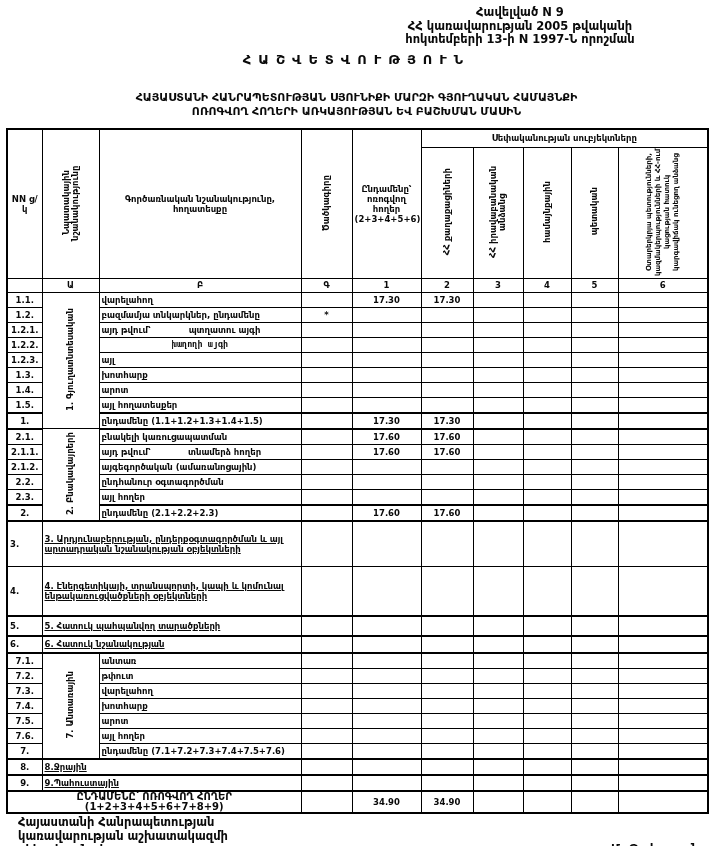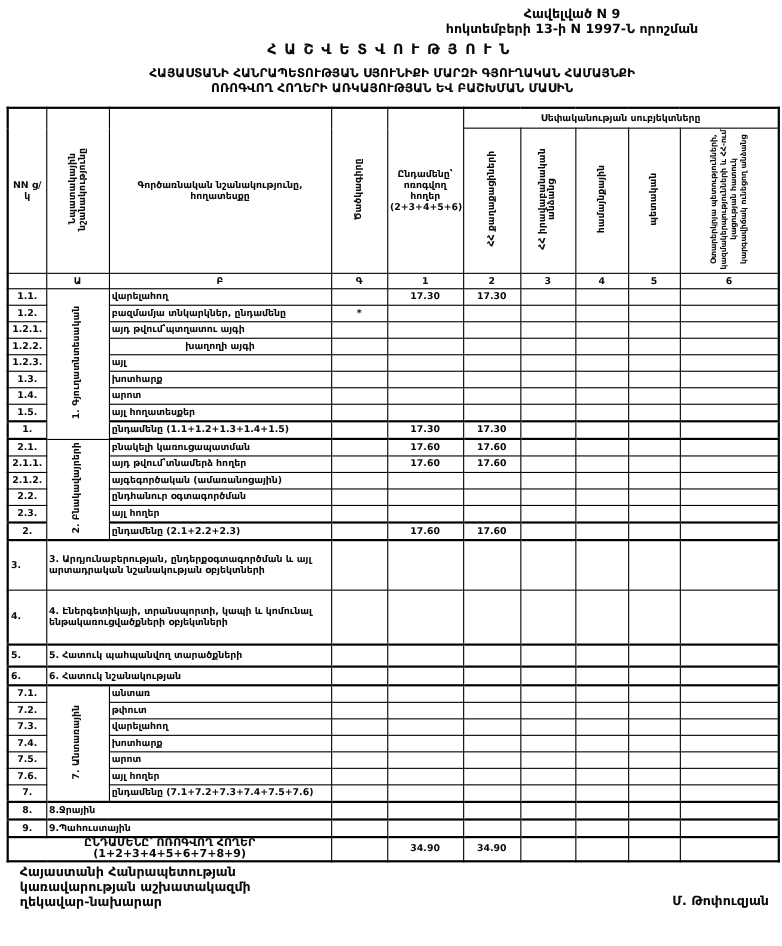--- a/index.html
+++ b/index.html
@@ -2,65 +2,66 @@
 <html><head>
 <meta charset="utf-8">
 <style>
   html,body{margin:0;padding:0;background:#fff;color:#0a0a0a;
     font-family:"DejaVu Sans",sans-serif;font-weight:700;}
   .page{width:711px;height:846px;box-sizing:border-box;padding:6px 4px 0 6px;background:#fff;overflow:hidden;border-radius:11px;}
   
   .annex{width:370px;margin-left:auto;margin-right:2px;text-align:center;
     font-size:11.5px;line-height:13.5px;}
   .title{text-align:center;font-size:13px;letter-spacing:7px;margin-top:5px;}
-  .subtitle{text-align:center;font-size:11px;line-height:14px;margin-top:7px;}
+  .subtitle{text-align:center;font-size:11px;line-height:14px;margin-top:24px;}
   
   table.land{border-collapse:collapse;table-layout:fixed;width:701px;margin-top:9px;
     border:2px solid #000;}
   table.land td{border:1px solid #000;padding:0 2px;font-size:8.5px;line-height:10px;
     overflow:hidden;vertical-align:middle;}
   td.vert{text-align:center;padding:2px 0;}
   td.vert .vtxt{writing-mode:vertical-rl;transform:rotate(180deg);display:inline-block;
     white-space:normal;max-height:128px;line-height:9px;}
   .hdr-group{text-align:center;font-size:9px;height:17px;}
   .hdr-main{text-align:center;font-size:9px;}
   .hdr-small{font-size:8px;}
   .hdr-tiny .vtxt{font-size:7px;line-height:8px;}
   .letters td{text-align:center;height:13px;font-size:9px;border-bottom:2px solid #000;}
   tr.datarow td{height:14px;}
   tr.datarow td.num{text-align:center;font-size:8.5px;}
   td.lbl{text-align:left;padding-left:4px;}
-  td.lbl-center{text-align:center;}
+  td.lbl-center{text-align:center;font-family:Liberation Mono, monospace;}
   td.val{text-align:center;font-size:9px;}
   td.code{text-align:center;}
   tr.tot td{border-top:2px solid #000;border-bottom:2px solid #000;}
   tr.sec td{border-top:2px solid #000;}
   tr.big3 td{height:44px;}
   tr.big4 td{height:48px;}
   tr.r5 td{height:18px;}
   tr.r6 td{height:15px;}
-  td.wide-lbl{font-size:9px;line-height:11.5px;padding-left:5px;}
+  td.wide-lbl{font-size:9px;line-height:11.5px;padding-left:5px;text-decoration:underline;}
   tr.grand td{height:19px;border-top:2px solid #000;}
   tr.grand td.glbl{text-align:center;font-size:10px;}
   .split{display:flex;align-items:center;}
   .split .pref{flex:0 0 auto;}
-  .split .rest{flex:1;}
+  .split .rest{flex:1;text-align:center;}
   
   .footer{display:flex;justify-content:space-between;align-items:flex-end;
     margin-top:1px;padding:0 8px 0 12px;}
   .footer .left{font-size:11.5px;line-height:14px;}
   .footer .signer{font-size:11.5px;padding-bottom:1px;}
 </style>
 </head>
 <body>
 
 <div class="page">
 
   <div class="annex">
     <div>Հավելված N 9</div>
+    <div>ՀՀ կառավարության 2005 թվականի</div>
     <div>հոկտեմբերի 13-ի N 1997-Ն որոշման</div>
   </div>
 
   <div class="title">ՀԱՇՎԵՏՎՈՒԹՅՈՒՆ</div>
 
   <div class="subtitle">
     <div>ՀԱՅԱՍՏԱՆԻ ՀԱՆՐԱՊԵՏՈՒԹՅԱՆ ՍՅՈՒՆԻՔԻ ՄԱՐԶԻ ԳՅՈՒՂԱԿԱՆ ՀԱՄԱՅՆՔԻ</div>
     <div>ՈՌՈԳՎՈՂ ՀՈՂԵՐԻ ԱՌԿԱՅՈՒԹՅԱՆ ԵՎ ԲԱՇԽՄԱՆ ՄԱՍԻՆ</div>
   </div>
 

